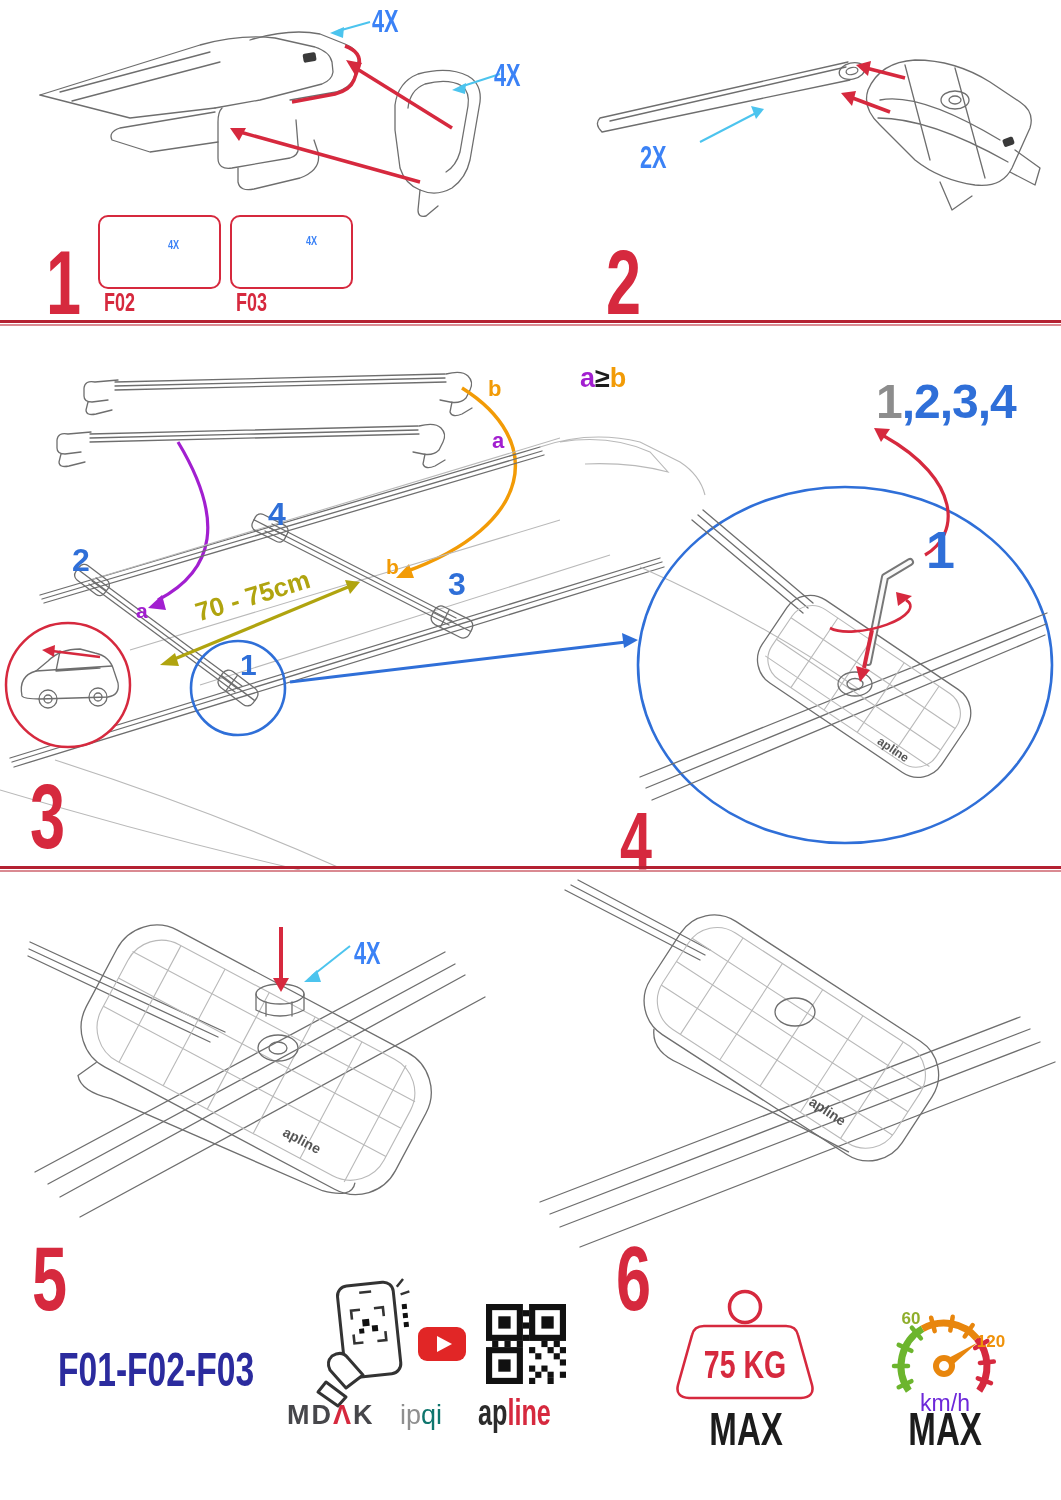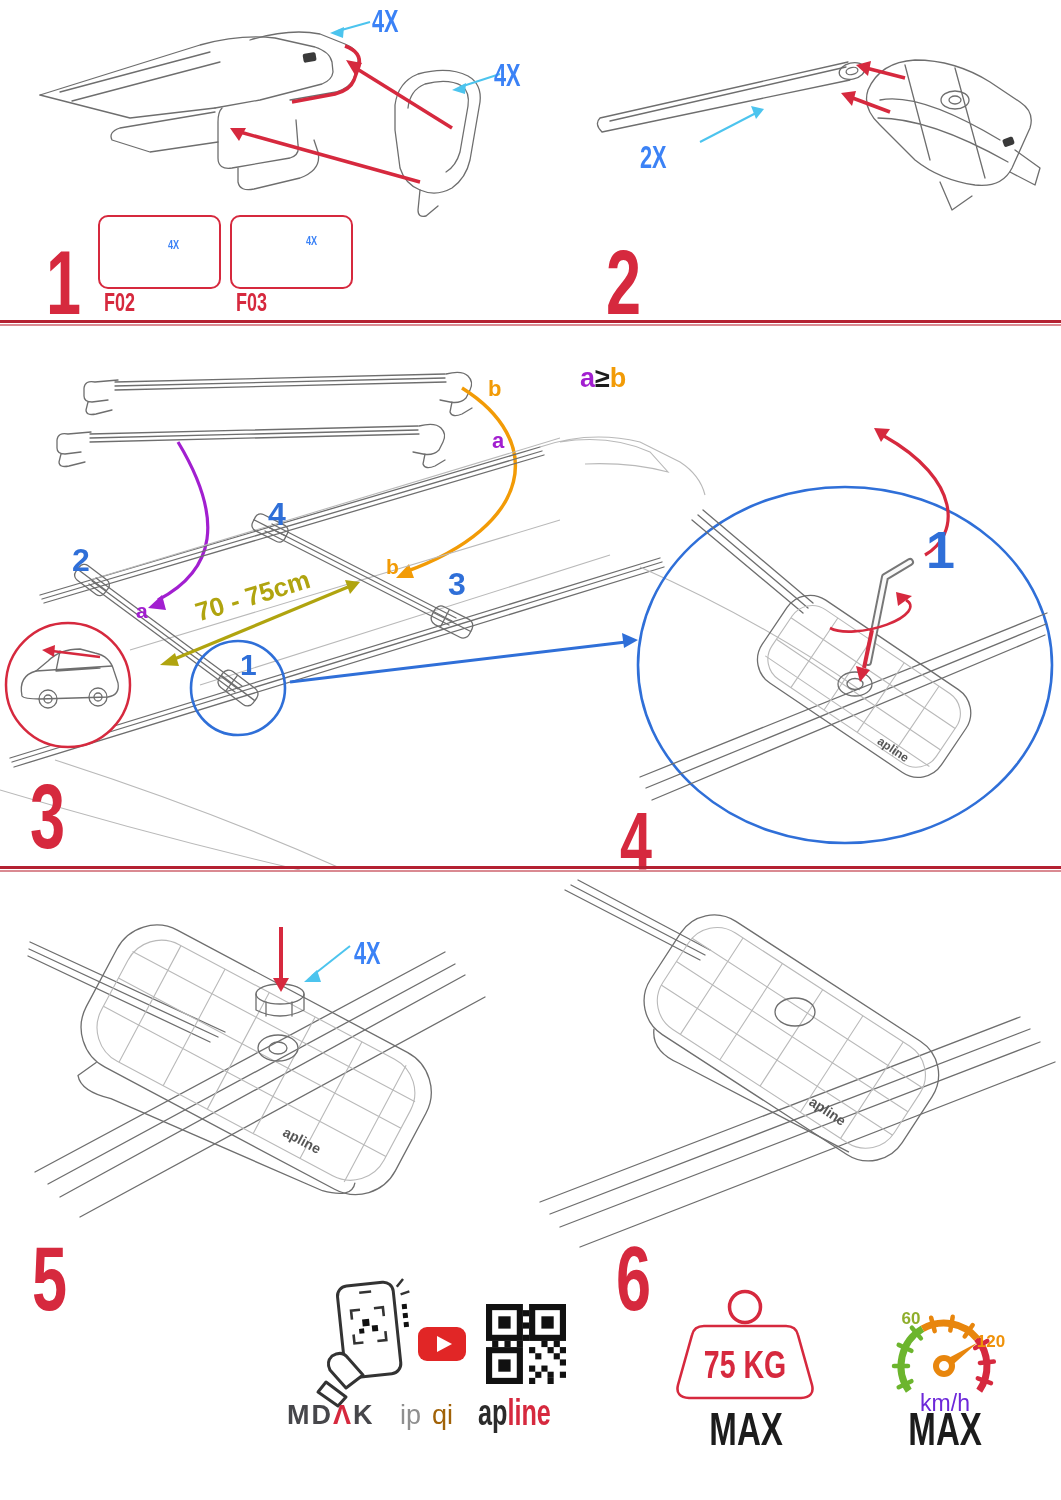--- a/index.html
+++ b/index.html
@@ -236,20 +236,23 @@
       <path class="red" stroke-width="3.2" d="M925,225 C960,205 962,150 884,106"></path>
       <polygon class="redf" points="874,98 890,99 881,112"></polygon>
     </g>
   </svg>
 
   <div class="lbl" style="left:488px;top:378px;font-size:22px;color:#f29b06;">b</div>
   <div class="lbl" style="left:492px;top:430px;font-size:22px;color:#a21fd0;">a</div>
   <div class="lbl" style="left:580px;top:365px;font-size:27px;">
     <span style="color:#a21fd0;">a</span><span style="color:#1c1c1c;">≥</span><span style="color:#f29b06;">b</span>
   </div>
+  <div class="lbl" style="left:876px;top:378px;font-size:48px;letter-spacing:-1px;">
+    <span style="color:#8d8d8d;">1</span><span style="color:#2f6fd8;">,2,3,4</span>
+  </div>
   <div class="lbl blue" style="left:72px;top:544px;font-size:32px;">2</div>
   <div class="lbl blue" style="left:268px;top:498px;font-size:32px;">4</div>
   <div class="lbl blue" style="left:448px;top:568px;font-size:32px;">3</div>
   <div class="lbl blue" style="left:240px;top:650px;font-size:30px;">1</div>
   <div class="lbl" style="left:196px;top:600px;font-size:26px;color:#b0a40f;transform:rotate(-17deg);transform-origin:left center;">70 - 75cm</div>
   <div class="lbl" style="left:136px;top:600px;font-size:21px;color:#a21fd0;">a</div>
   <div class="lbl" style="left:386px;top:556px;font-size:21px;color:#f29b06;">b</div>
   <div class="lbl blue" style="left:926px;top:524px;font-size:52px;">1</div>
   <div class="lbl stepnum" style="left:30px;top:772px;"><span class="cx">3</span></div>
   <div class="lbl stepnum" style="left:620px;top:800px;font-size:82px;"><span class="cx">4</span></div>
@@ -292,20 +295,21 @@
         <text x="50" y="44" font-size="14" fill="#555" font-weight="bold">apline</text>
       </g>
       <ellipse class="sketch" cx="795" cy="140" rx="20" ry="14" fill="#fff"></ellipse>
     </g>
   </svg>
 
   <div class="lbl cyan" style="left:354px;top:938px;"><span class="cx">4X</span></div>
   <div class="lbl stepnum" style="left:32px;top:1234px;"><span class="cx">5</span></div>
   <div class="lbl stepnum" style="left:616px;top:1234px;"><span class="cx">6</span></div>
 
+  <div class="lbl" style="left:58px;top:1346px;font-size:48px;color:#2b2b9e;"><span class="cx">F01-F02-F03</span></div>
 
   <svg width="104" height="128" style="left:318px;top:1278px;" viewBox="0 0 104 128">
     <g transform="rotate(-6 50 60)">
       <rect x="24" y="6" width="56" height="92" rx="10" stroke="#333" stroke-width="3" fill="#fff"></rect>
       <line x1="46" y1="14" x2="58" y2="14" stroke="#333" stroke-width="2.5"></line>
       <path d="M36,40 L36,31 L45,31 M59,31 L68,31 L68,40 M36,55 L36,64 L45,64 M59,64 L68,64 L68,55" stroke="#333" stroke-width="2.6" fill="none"></path>
       <rect class="qr" x="46" y="41" width="7" height="7"></rect>
         <rect class="qr" x="55" y="48" width="6" height="6"></rect>
         <rect class="qr" x="42" y="50" width="5" height="5"></rect>
       <path d="M84,12 L91,5 M87,20 L96,18" stroke="#333" stroke-width="2.5" fill="none"></path>
@@ -359,21 +363,21 @@
         <rect x="72" y="66" width="6" height="6"></rect>
       <rect x="42" y="72" width="6" height="6"></rect>
         <rect x="60" y="72" width="6" height="6"></rect>
     </g>
   </svg>
 
   <div class="logoRow" style="left:287px;top:1400px;font-size:27px;letter-spacing:2px;color:#47474b;">
     <span>MD</span><span style="color:#d6293e;">Λ</span><span>K</span>
   </div>
   <div class="logoRow" style="left:400px;top:1400px;font-size:27px;font-weight:normal;color:#8f8f8f;">
-    <span>ip</span><span style="color:#a16207;margin-left:11px;">qi</span>
+    <span>ip</span><span style="color:#0f766e;">qi</span>
   </div>
   <div class="logoRow" style="left:478px;top:1392px;font-size:36px;">
     <span class="cx"><span style="color:#2b2b2b;">ap</span><span style="color:#d6293e;">line</span></span>
   </div>
 
   <svg width="160" height="135" style="left:666px;top:1280px;" viewBox="0 0 160 135">
     <circle cx="79" cy="27" r="15.5" stroke="#d6293e" stroke-width="3.5" fill="none"></circle>
     <path d="M38,46 L120,46 Q130,46 132,55 L146,105 Q149,117 135,118 L23,118 Q9,117 12,105 L26,55 Q28,46 38,46 Z" stroke="#d6293e" stroke-width="2.6" fill="#fff"></path>
     <g transform="translate(79,0) scale(0.75,1) translate(-79,0)">
       <text x="79" y="98" text-anchor="middle" font-size="38" font-weight="bold" fill="#d6293e">75 KG</text>

